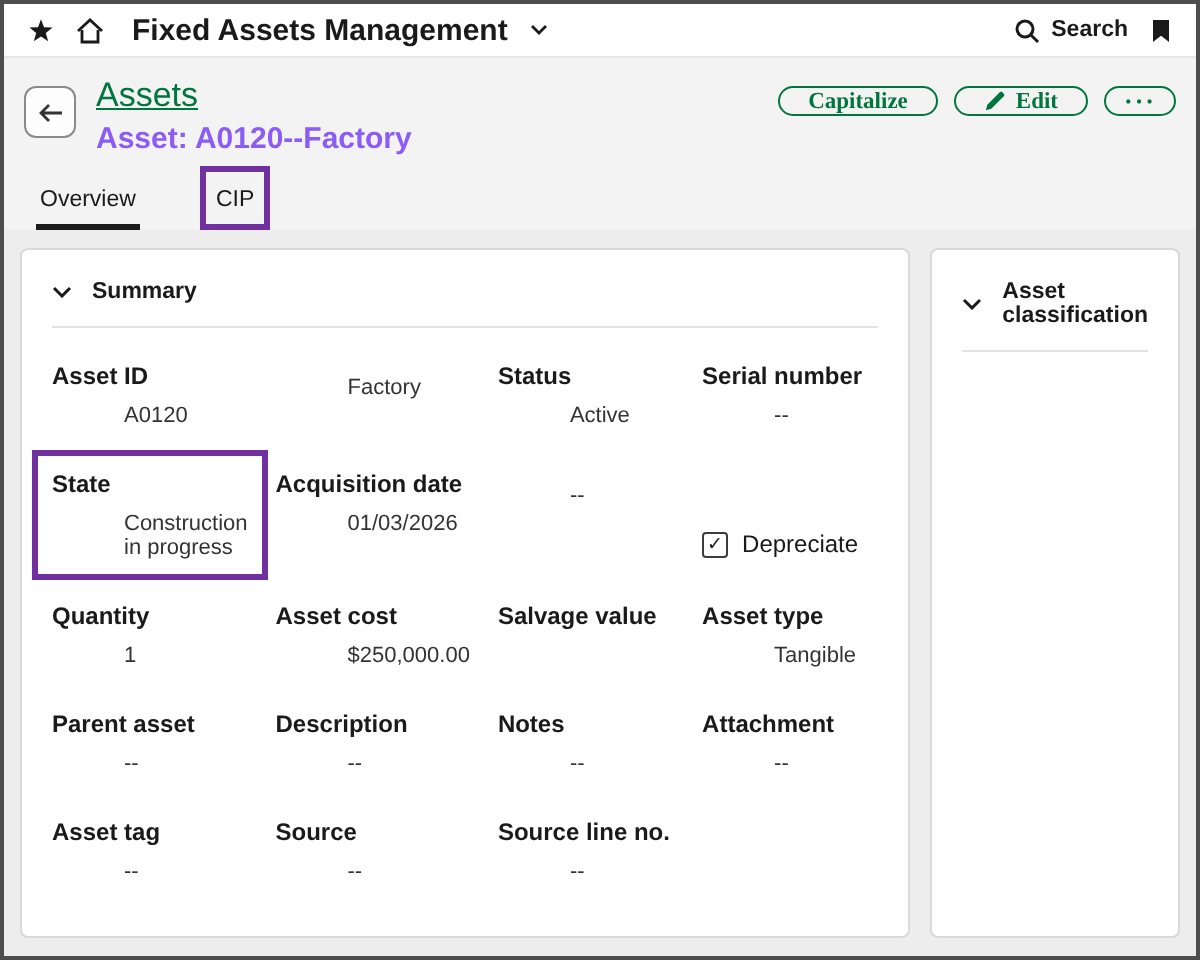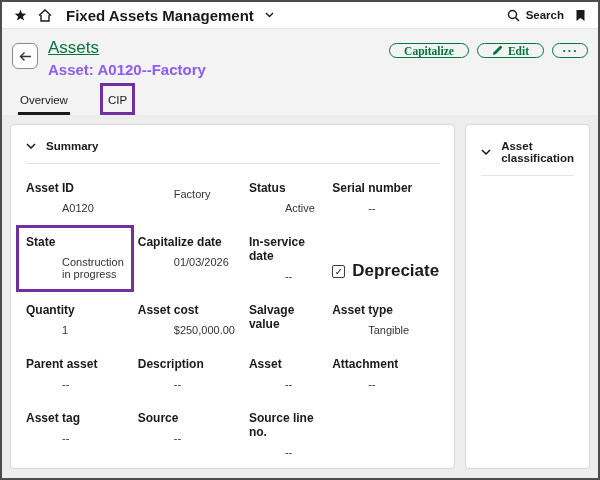--- a/index.html
+++ b/index.html
@@ -42,21 +42,21 @@
   .section-head { display: flex; align-items: center; gap: 10px; font-size: 11.5px; font-weight: 700;
                   color: #1a1a1a; padding: 5px 0 11px; border-bottom: 1px solid #e4e4e4; margin-bottom: 17px; }
   .grid { display: grid; grid-template-columns: repeat(4, 1fr); column-gap: 14px; row-gap: 21px; }
   .flabel { font-size: 12px; font-weight: 700; color: #1a1a1a; }
   .fvalue { font-size: 11px; color: #333; margin-top: 7px; margin-left: 36px; }
   .field.hl-field { outline: 3px solid #7030a0; outline-offset: 7px; width: fit-content; }
   .depr-cell { display: flex; align-items: center; gap: 7px; align-self: end; padding-bottom: 1px; }
   .checkbox { width: 13px; height: 13px; border: 1.4px solid #3c3c3c; border-radius: 2px;
               background: #fff; display: flex; align-items: center; justify-content: center;
               font-size: 9.5px; color: #1a1a1a; cursor: pointer; }
-  .depr-label { font-size: 17px; color: #1a1a1a; font-weight: bold; }
+  .depr-label { font-size: 12px; color: #1a1a1a; }
 </style>
 </head>
 <body>
 
 <div class="frame">
 
   <div class="topbar">
     <span class="icon-btn">
       <svg width="13" height="13" viewBox="0 0 13 13">
           <path d="M6.5 0.6 8 4.6l4.3.2-3.4 2.7 1.2 4.1-3.6-2.4-3.6 2.4 1.2-4.1L.7 4.8 5 4.6z" fill="#1a1a1a"></path>
@@ -149,25 +149,24 @@
         <div class="field">
           <div class="flabel">Serial number</div>
           <div class="fvalue">--</div>
         </div>
 
         <div class="field hl-field">
           <div class="flabel">State</div>
           <div class="fvalue">Construction in progress</div>
         </div>
         <div class="field">
-          <div class="flabel">Capitalize date</div>
+          <div class="flabel">Acquisition date</div>
           <div class="fvalue">01/03/2026</div>
         </div>
         <div class="field">
-          <div class="flabel">In-service date</div>
           <div class="fvalue">--</div>
         </div>
         <div class="depr-cell">
           <span class="checkbox">✓</span>
           <span class="depr-label">Depreciate</span>
         </div>
 
         <div class="field">
           <div class="flabel">Quantity</div>
           <div class="fvalue">1</div>
@@ -186,21 +185,21 @@
 
         <div class="field">
           <div class="flabel">Parent asset</div>
           <div class="fvalue">--</div>
         </div>
         <div class="field">
           <div class="flabel">Description</div>
           <div class="fvalue">--</div>
         </div>
         <div class="field">
-          <div class="flabel">Asset</div>
+          <div class="flabel">Notes</div>
           <div class="fvalue">--</div>
         </div>
         <div class="field">
           <div class="flabel">Attachment</div>
           <div class="fvalue">--</div>
         </div>
 
         <div class="field">
           <div class="flabel">Asset tag</div>
           <div class="fvalue">--</div>

